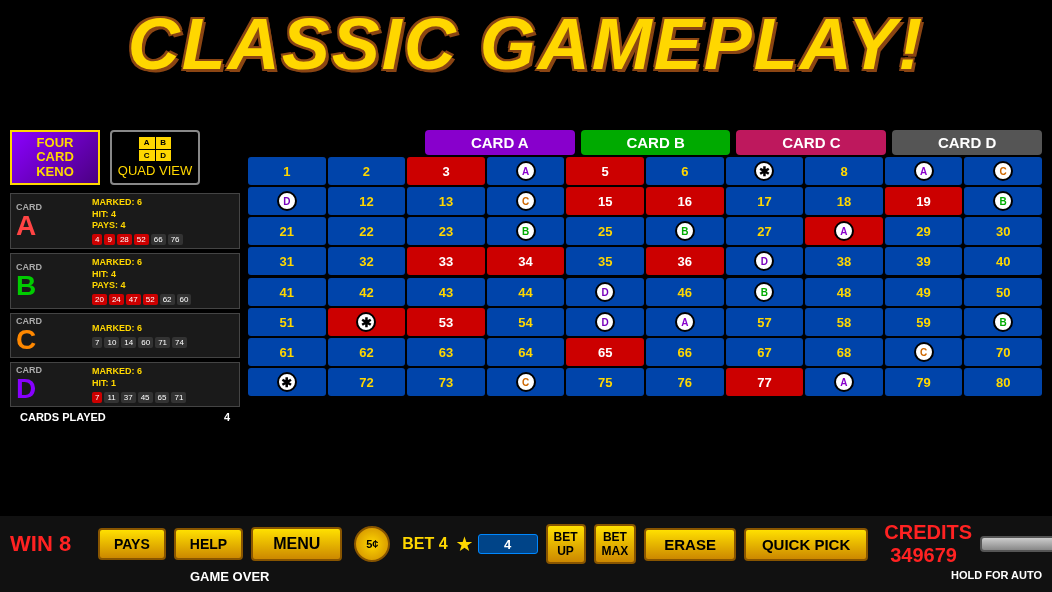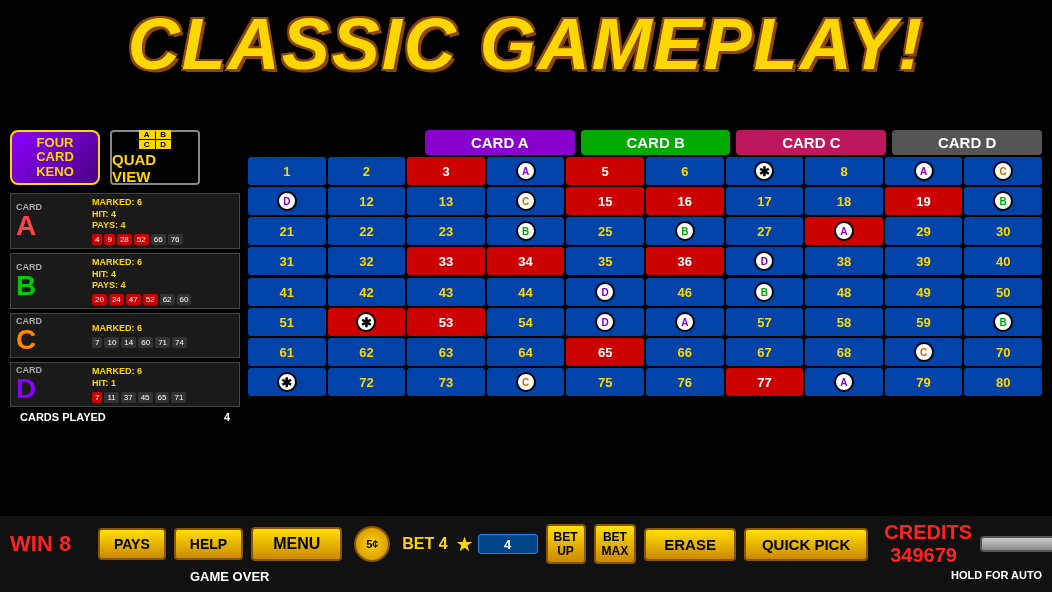--- a/index.html
+++ b/index.html
@@ -35,21 +35,21 @@
 
     #logo-area {
       display: flex;
       gap: 10px;
       margin-bottom: 8px;
     }
 
     #four-card-logo {
       background: linear-gradient(135deg, #8B00FF, #4B0082);
       border: 2px solid #FFD700;
-      border-radius: 8px;
+      border-radius: 0;
       width: 90px;
       height: 55px;
       display: flex;
       align-items: center;
       justify-content: center;
       text-align: center;
       font-weight: 900;
       font-size: 13px;
       color: #FFD700;
       line-height: 1.1;
@@ -82,22 +82,22 @@
       display: flex;
       align-items: center;
       justify-content: center;
       font-size: 8px;
       font-weight: bold;
       color: #000;
     }
 
     #quad-view-text {
       color: #FFD700;
-      font-size: 15px;
-      font-weight: bold;
+      font-size: 13px;
+      font-weight: normal;
     }
 
     .card-info-box {
       background: #1a1a1a;
       border: 1px solid #444;
       margin-bottom: 4px;
       padding: 3px 5px;
       display: flex;
       align-items: center;
       gap: 6px;

